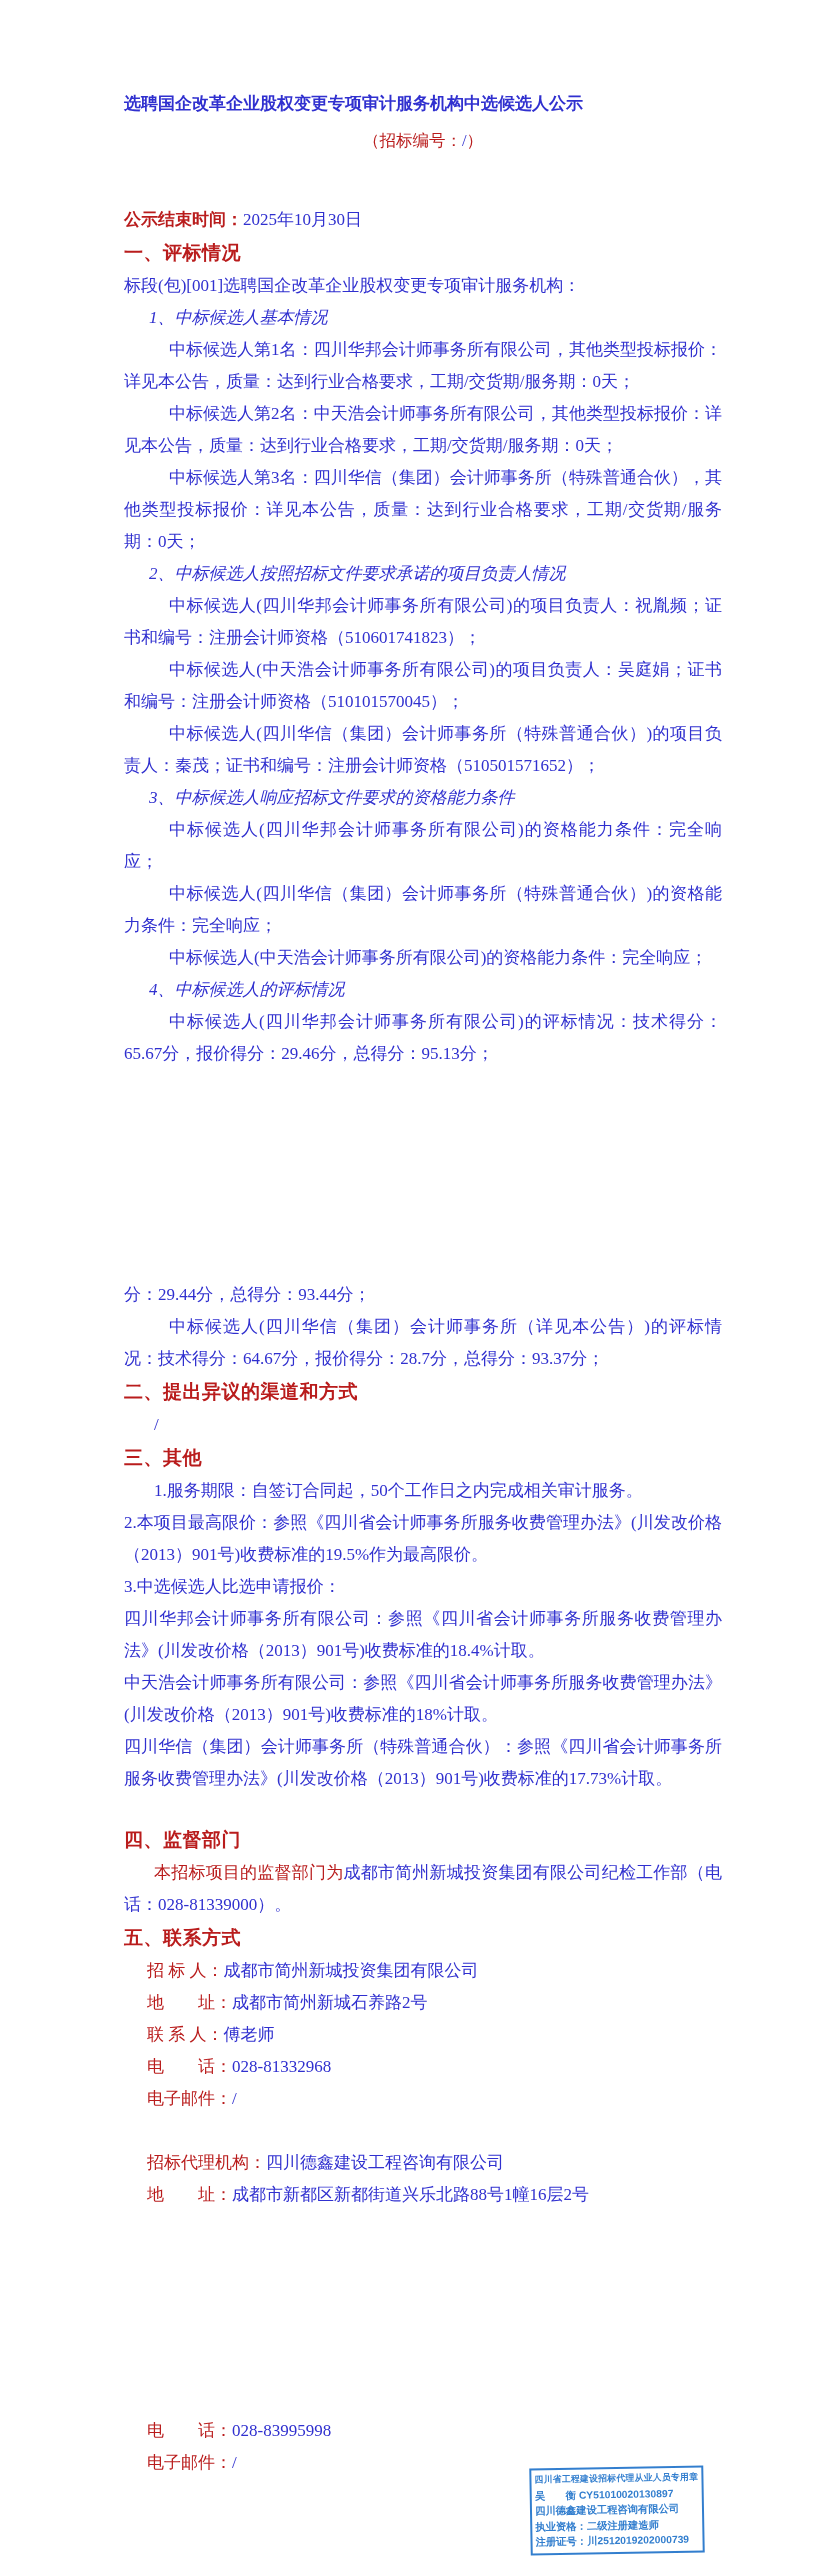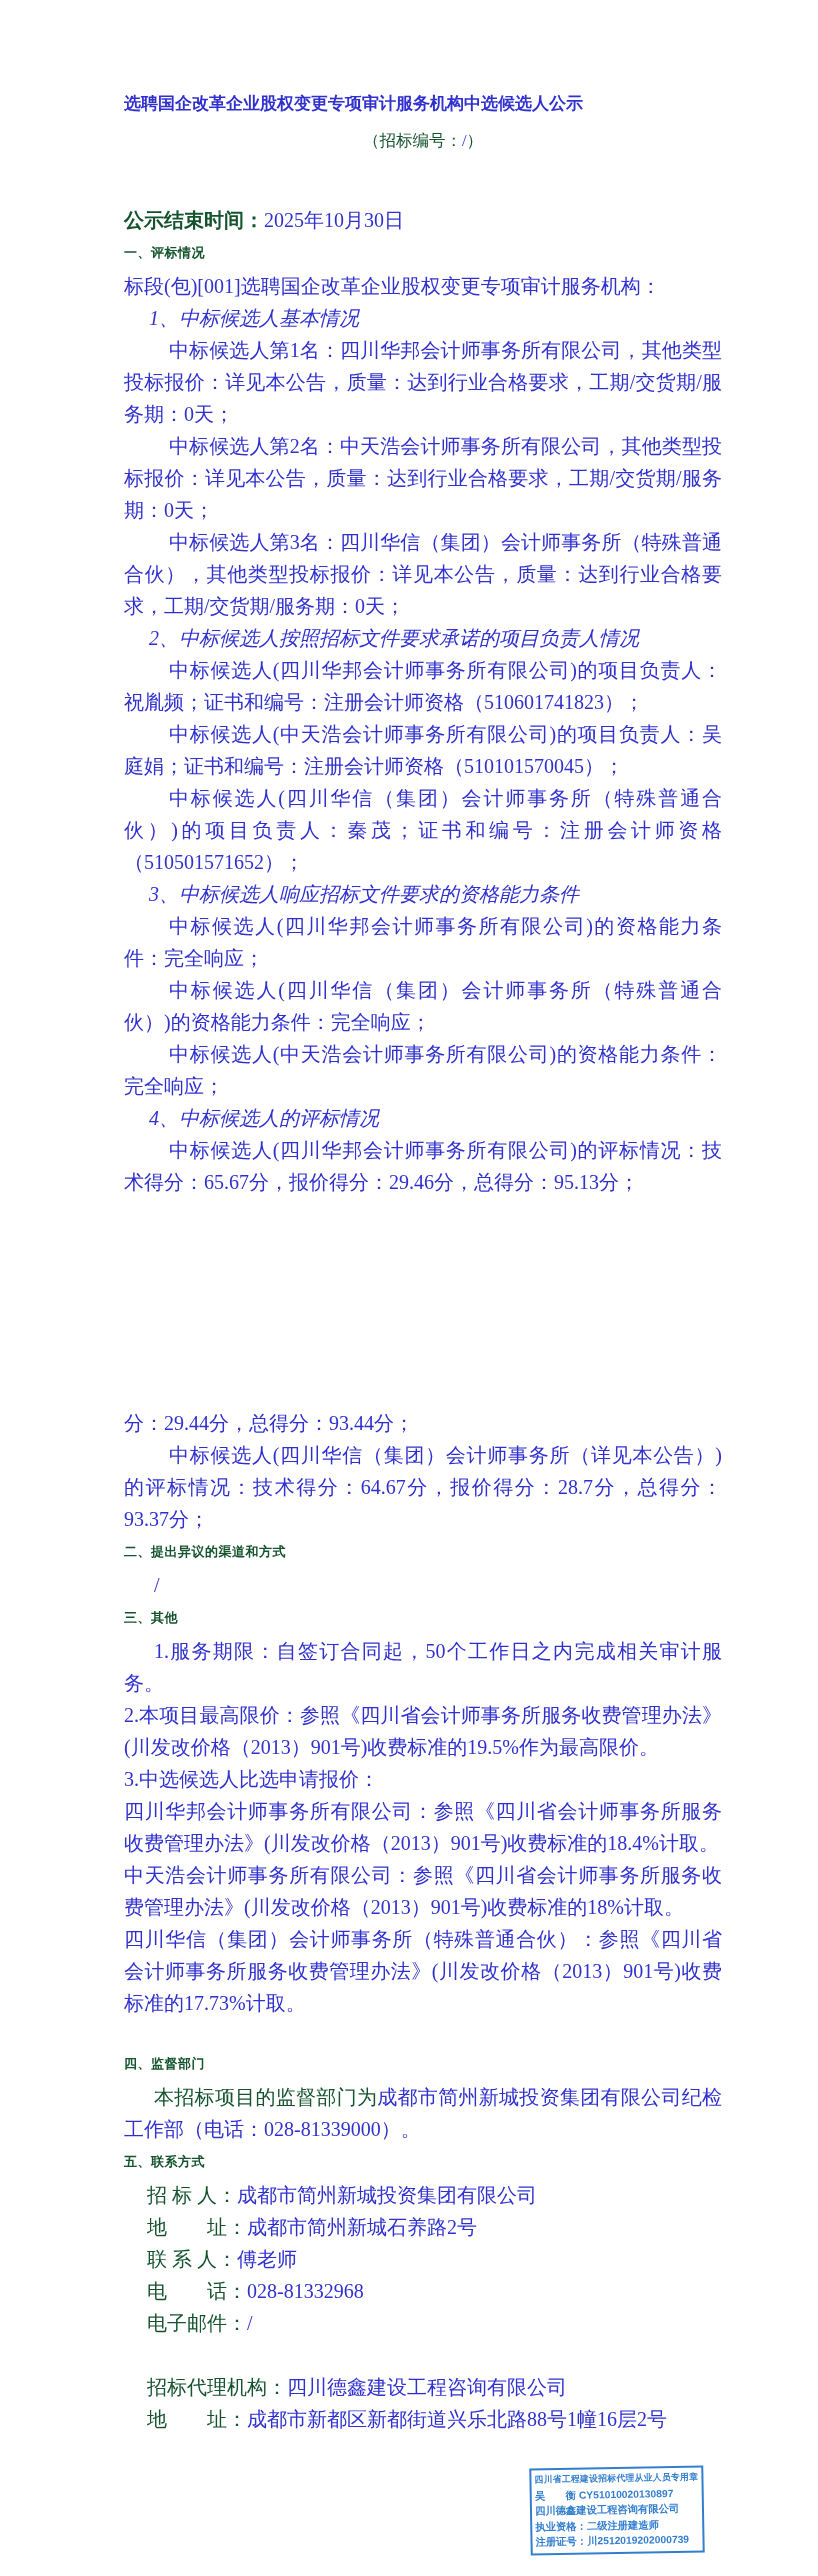--- a/index.html
+++ b/index.html
@@ -9,52 +9,52 @@
     width:818px;
     height:3468px;
     margin:0 auto;
     background:#ffffff;
     overflow:hidden;
   }
   .flow{
     padding:85px 96px 0 124px;
   }
   .blk{
-    font-size:20px;
+    font-size:17px;
     line-height:32px;
     text-align:justify;
     color:#000000;
     font-family:"Liberation Serif","DejaVu Serif",serif;
   }
   .title{
     font-size:17px;
     font-weight:bold;
     text-align:left;
     line-height:38px;
   }
   .subtitle{
     font-size:16.5px;
     text-align:center;
     line-height:36px;
   }
   .h1{
-    font-size:13px;
+    font-size:19px;
     font-weight:bold;
     line-height:34px;
     text-align:left;
     font-family:"Liberation Sans","DejaVu Sans",sans-serif;
     letter-spacing:0.5px;
   }
   .kv-top .c-black{font-family:"Liberation Sans","DejaVu Sans",sans-serif;}
   .indent-num{text-indent:25px;font-style:italic;}
   .indent-para{text-indent:45px;}
   .indent-para2{text-indent:30px;}
   .contact{text-indent:23px;}
   .c-blue{color:#3030CF;}
-  .c-black{color:#14532d;}
+  .c-black{color:#b91c1c;}
   .r-bold{font-weight:bold;}
   .sp{width:100%;}
   .sp-lg{height:45px;}
   .sp-sm{height:28px;}
   .sp-line{height:32px;}
   .sp-md{height:97px;}
   .sp-page{height:209px;}
   .sp-page2{height:204px;}
 
   

